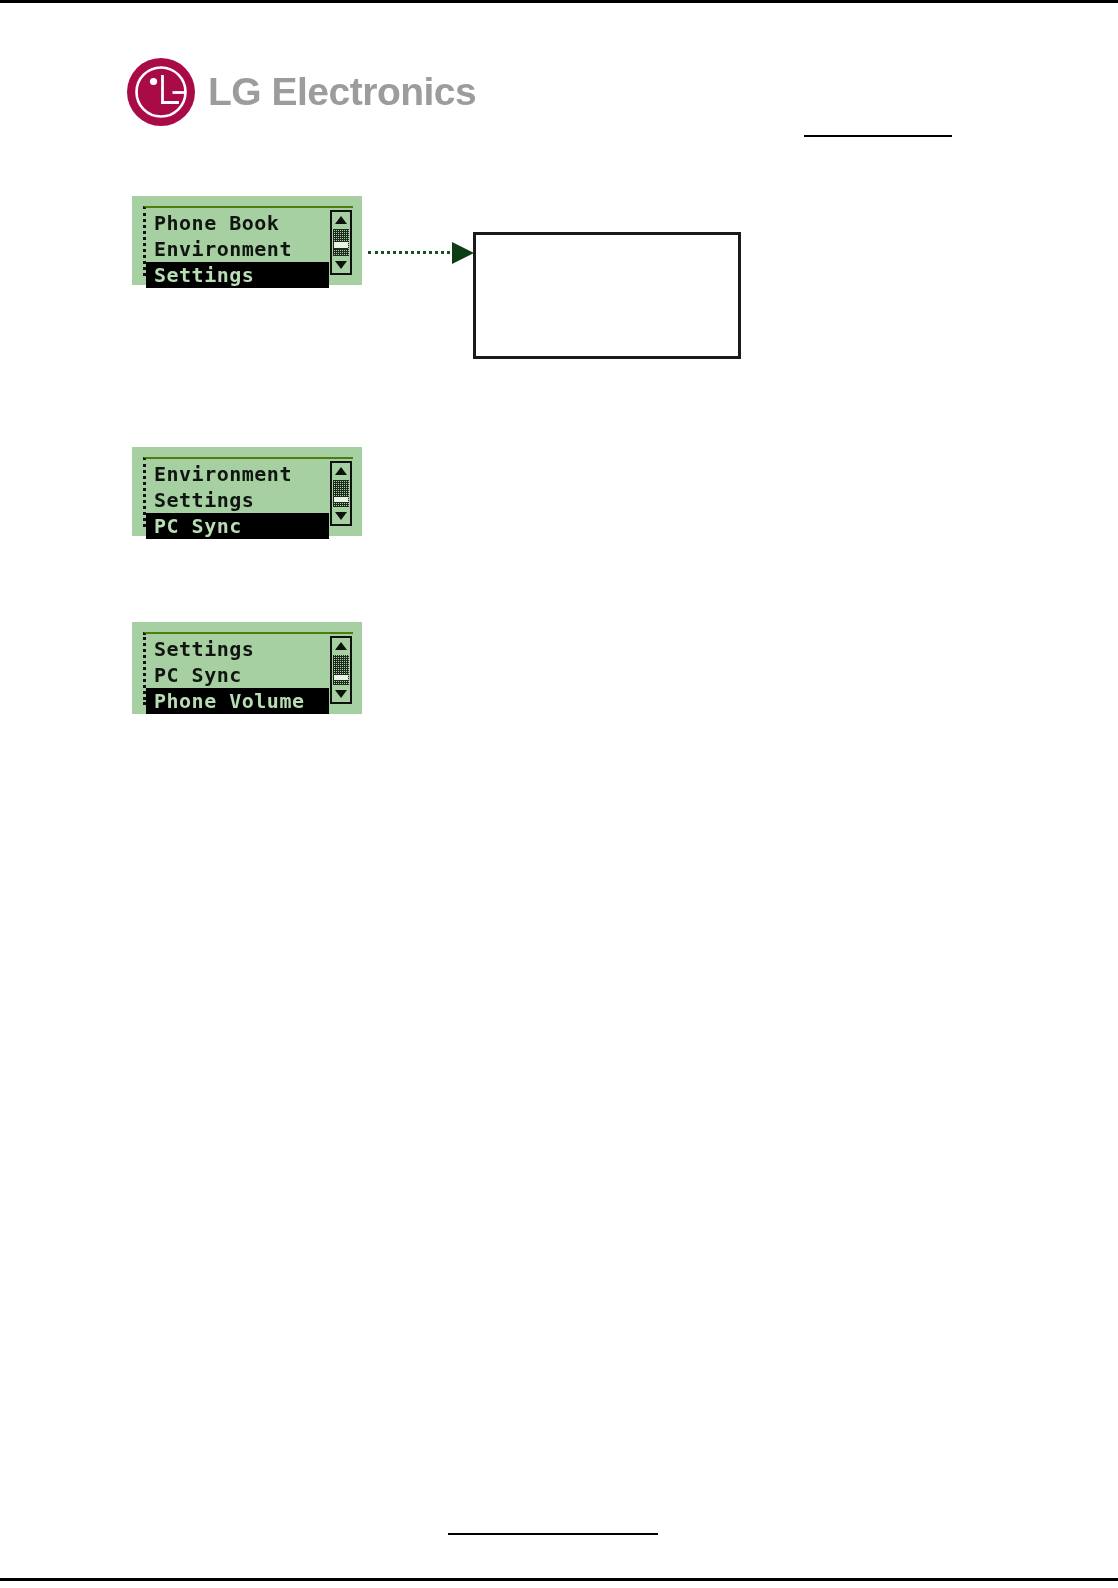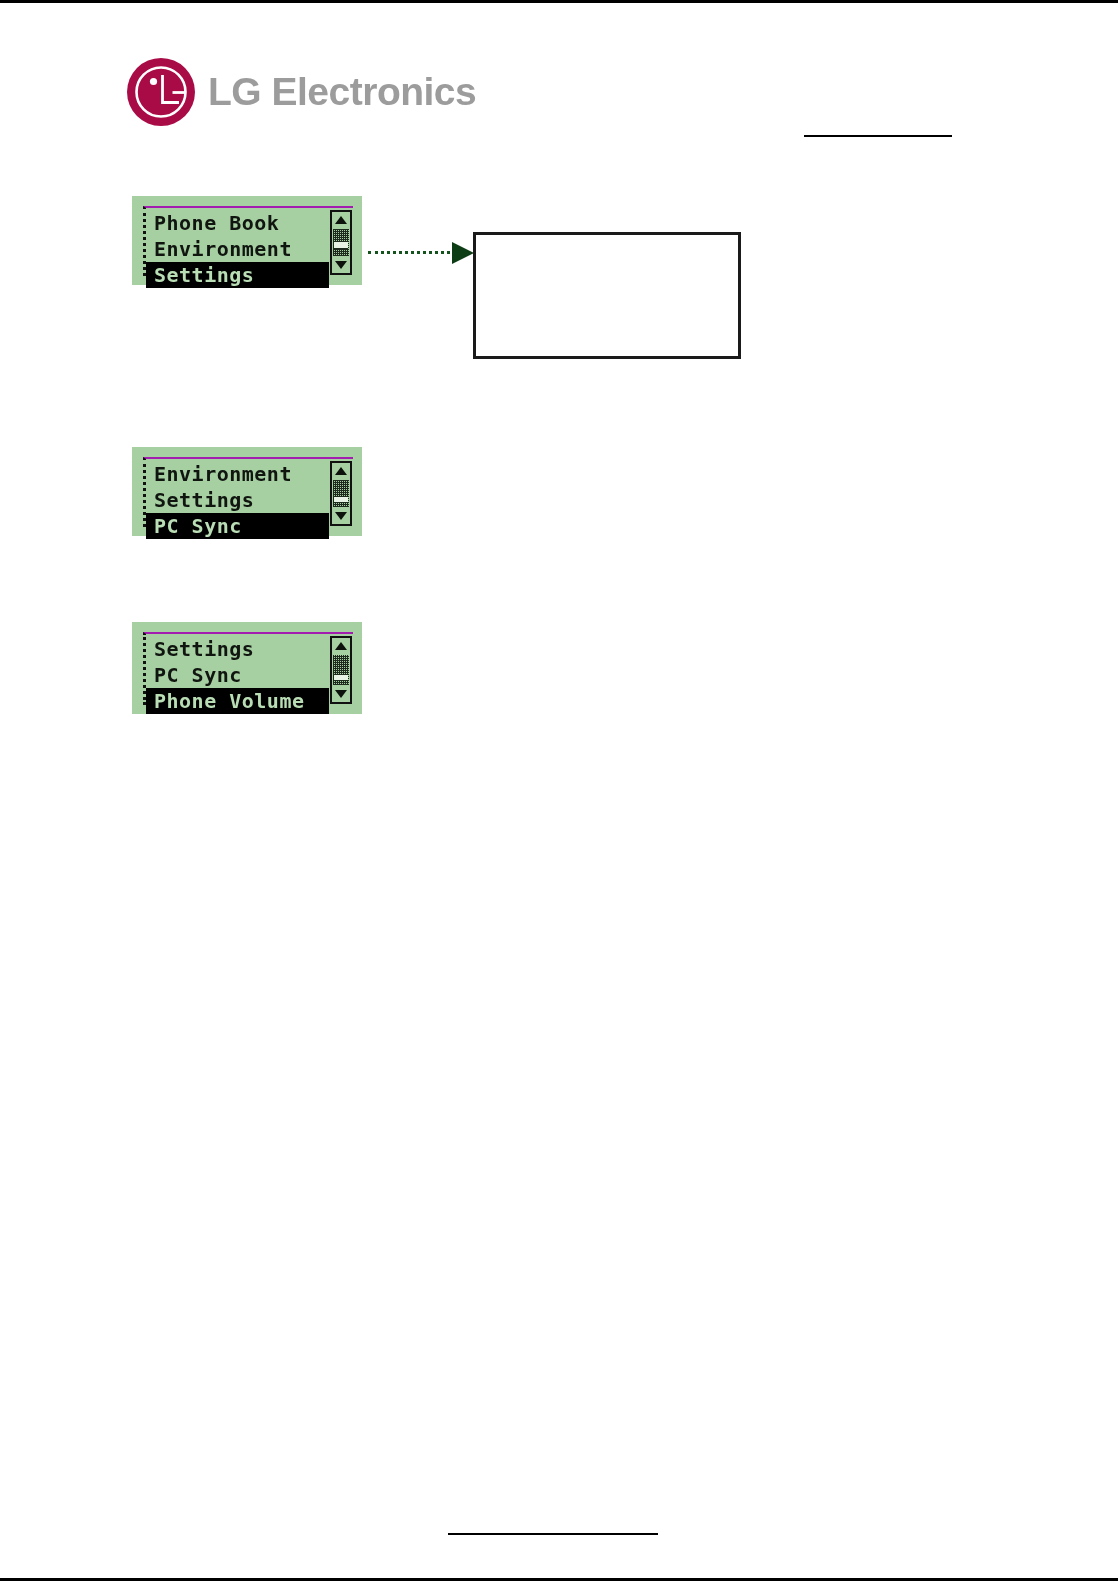--- a/index.html
+++ b/index.html
@@ -80,21 +80,21 @@
     box-sizing: border-box;
     padding: 0;
   }
   .lcd-inner {
     position: absolute;
     left: 11px;
     top: 10px;
     right: 9px;
     bottom: 9px;
     border-left: 3px dotted #111111;
-    border-top: 2px solid #a21caf;
+    border-top: 2px solid #4d7c0f;
     box-sizing: border-box;
     text-decoration: underline;
   }
   .lcd-rows {
     position: absolute;
     left: 0;
     top: 2px;
     right: 24px;
     bottom: 0;
   }

